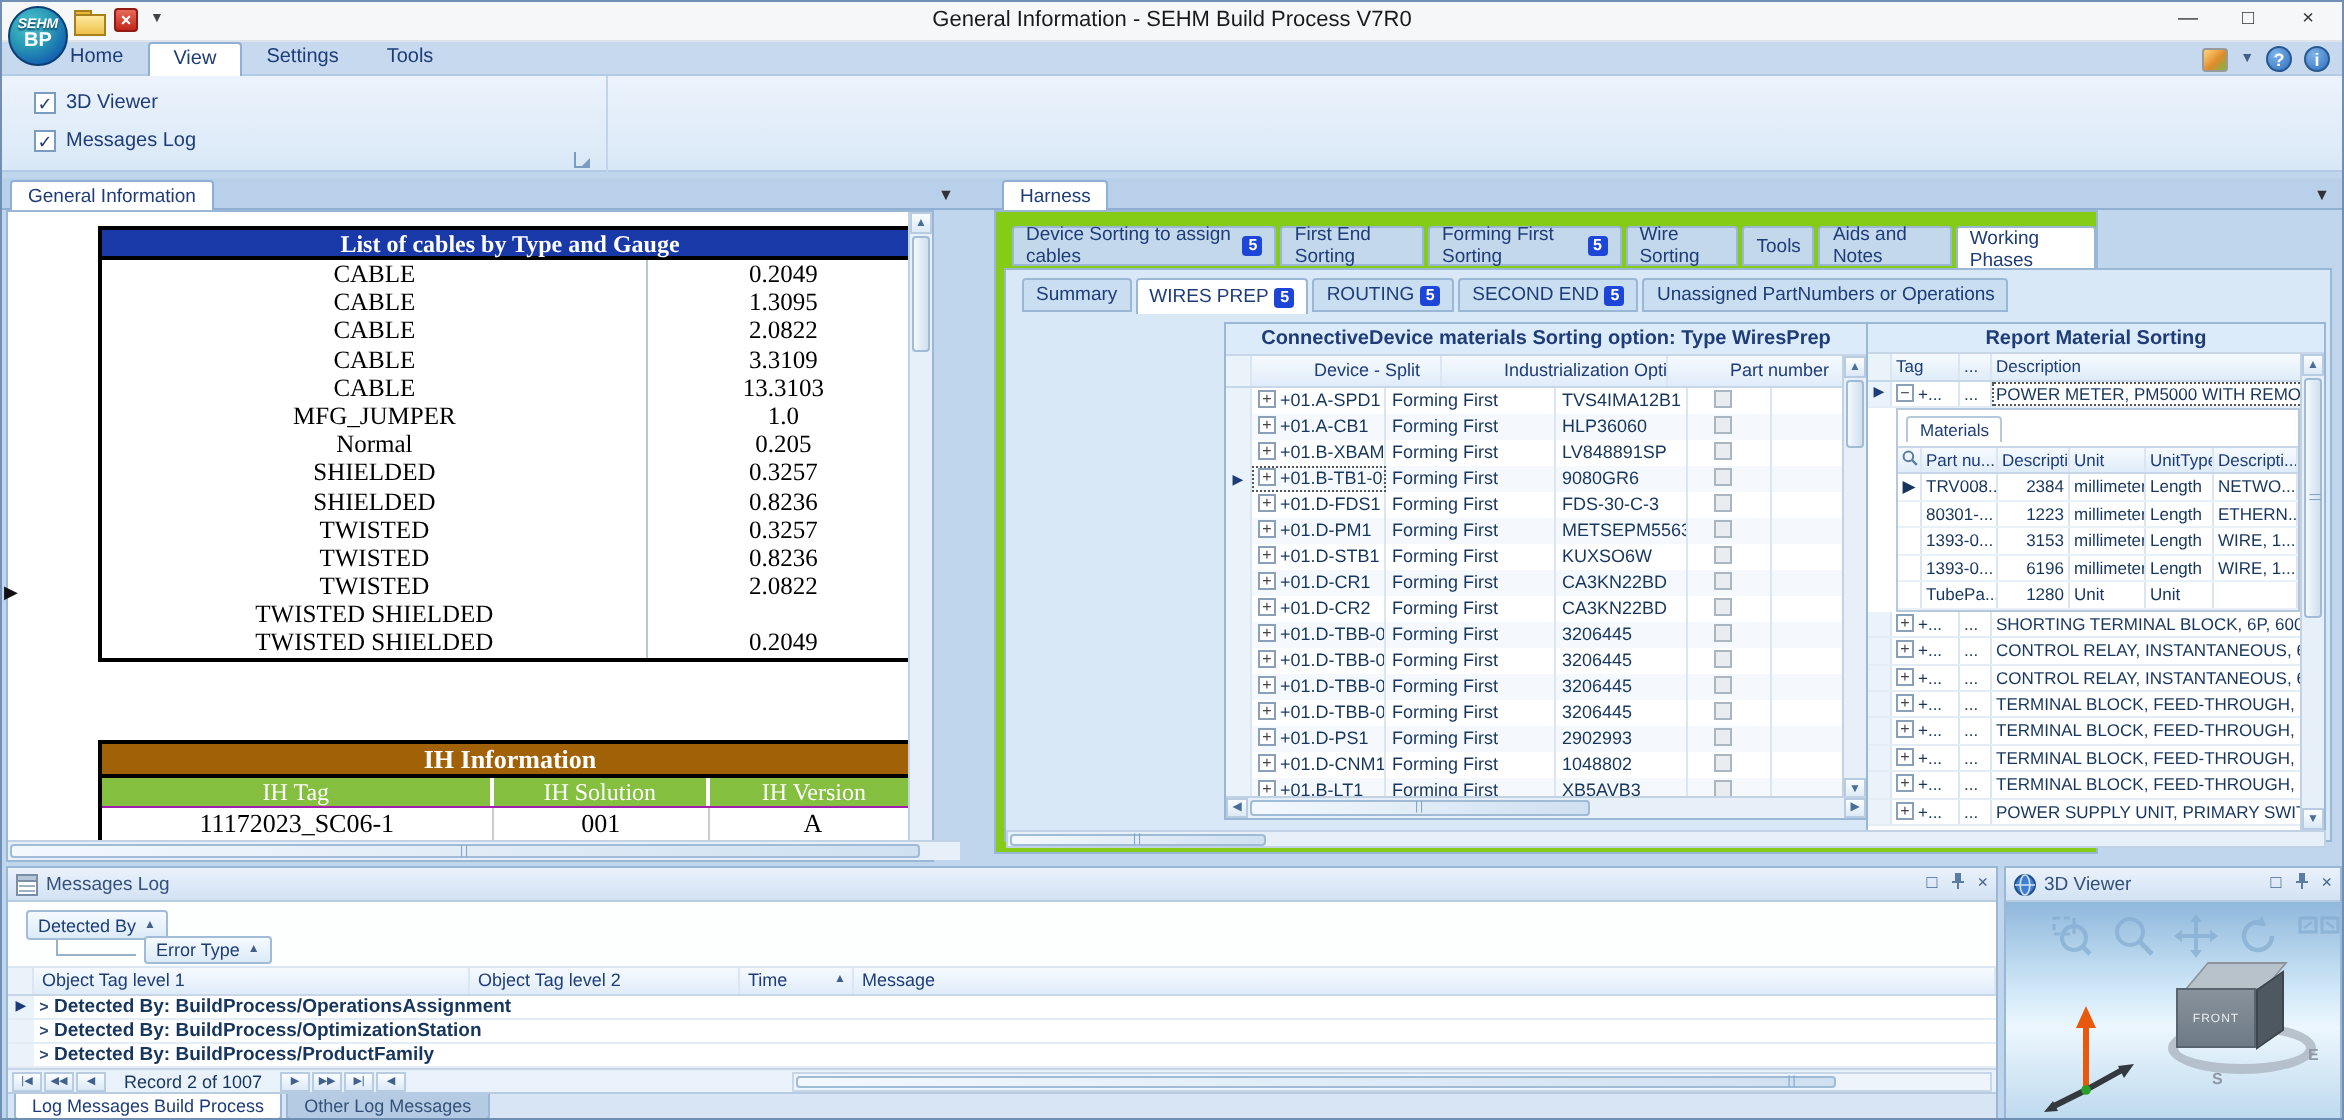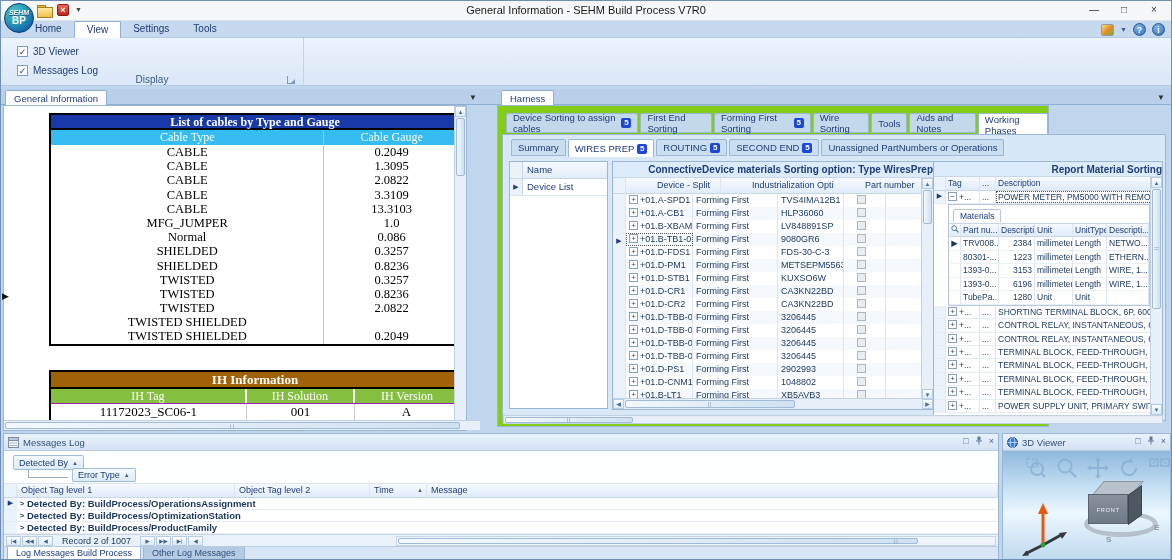--- a/index.html
+++ b/index.html
@@ -91,21 +91,21 @@
   .stab.active { background:#fff; height:18px; border-bottom:none;}
 
   .gridbox { position:absolute; background:#fff; border:1px solid #9ab7d6; overflow:hidden;}
   .name-panel { left:6px; top:26px; width:99px; height:248px; }
   .np-head { display:flex; height:17px; border-bottom:1px solid #c7d7e8; background:linear-gradient(#f6fafe,#e0edf9); }
   .np-ind { width:13px; border-right:1px solid #c7d7e8; background:#eaf2fa; font-size:7px; color:#1e3c78; text-align:center; line-height:16px;}
   .np-lab { font-size:9.5px; color:#1e3c78; padding:2px 4px;}
   .np-row { display:flex; height:17px; border-bottom:1px solid #dce8f4;}
 
   .device-grid { left:109px; top:26px; width:322px; height:249px; }
-  .grid-cap { height:16px; background:#dcebfa; border-bottom:1px solid #c7d7e8; text-align:right; font-size:10px; font-weight:bold; color:#1e3c78; line-height:16px; }
+  .grid-cap { height:16px; background:#dcebfa; border-bottom:1px solid #c7d7e8; text-align:center; font-size:10px; font-weight:bold; color:#1e3c78; line-height:16px; }
   .dg-head,.dg-row { display:flex; }
   .dg-head { height:16px; background:linear-gradient(#f6fafe,#dfecf9); border-bottom:1px solid #c7d7e8; font-size:9px; color:#1e3c78;gap:28px;}
   .dg-head > div, .dg-row > div { border-right:1px solid #dbe6f2; padding:2px 3px; overflow:hidden; white-space:nowrap;}
   .dg-ind { width:13px; flex:none; background:#eaf2fa; text-align:center; font-size:7px; color:#1e3c78; padding:2px 0 !important;}
   .dg-c1 { width:67px; flex:none;}
   .dg-c2 { width:85px; flex:none;}
   .dg-c3 { width:66px; flex:none;}
   .dg-c4 { width:42px; flex:none;}
   .dg-c5 { flex:1;}
   .dg-row { height:13px; font-size:9px; color:#17365d; background:#fff;}
@@ -219,39 +219,34 @@
       <div class="chkcol" id="ribbonChecks">
           <div class="chkrow">
             <span class="chkbox">✓</span>
             <span class="chklab">3D Viewer</span>
           </div>
           <div class="chkrow">
             <span class="chkbox">✓</span>
             <span class="chklab">Messages Log</span>
           </div>
         </div>
-      <div class="group-footer">Display</div>
       <div class="launcher"></div>
     </div>
   </div>
 
   <div class="doc-strip">
     <div class="doc-tab" style="left:4px;">General Information</div>
     <span class="strip-arrow" style="left:468px;">▼</span>
     <div class="doc-tab" style="left:500px;">Harness</div>
     <span class="strip-arrow" style="left:1156px;">▼</span>
   </div>
 
   <div class="left-panel">
     <div class="serif-table cables">
       <div class="st-title">List of cables by Type and Gauge</div>
-      <div class="st-headrow">
-        <div class="h1">Cable Type</div>
-        <div class="h2">Cable Gauge</div>
-      </div>
       <div id="cableRows">
           <div class="st-row">
             <div class="c1">CABLE</div>
             <div class="c2">0.2049</div>
           </div>
           <div class="st-row">
             <div class="c1">CABLE</div>
             <div class="c2">1.3095</div>
           </div>
           <div class="st-row">
@@ -265,21 +260,21 @@
           <div class="st-row">
             <div class="c1">CABLE</div>
             <div class="c2">13.3103</div>
           </div>
           <div class="st-row">
             <div class="c1">MFG_JUMPER</div>
             <div class="c2">1.0</div>
           </div>
           <div class="st-row">
             <div class="c1">Normal</div>
-            <div class="c2">0.086</div>
+            <div class="c2">0.205</div>
           </div>
           <div class="st-row">
             <div class="c1">SHIELDED</div>
             <div class="c2">0.3257</div>
           </div>
           <div class="st-row">
             <div class="c1">SHIELDED</div>
             <div class="c2">0.8236</div>
           </div>
           <div class="st-row">
@@ -373,30 +368,20 @@
             </div>
             <div class="stab">
               <span>SECOND END</span>
               <span class="badge">5</span>
             </div>
             <div class="stab">
               <span>Unassigned PartNumbers or Operations</span>
             </div>
           </div>
 
-        <div class="gridbox name-panel">
-          <div class="np-head">
-            <div class="np-ind"></div>
-            <div class="np-lab">Name</div>
-          </div>
-          <div class="np-row">
-            <div class="np-ind">▶</div>
-            <div class="np-lab">Device List</div>
-          </div>
-        </div>
 
         <div class="gridbox device-grid">
           <div class="grid-cap">ConnectiveDevice materials Sorting option: Type WiresPrep</div>
           <div class="dg-head">
             <div class="dg-ind"></div>
             <div class="dg-c1">Device - Split</div>
             <div class="dg-c2">Industrialization Option</div>
             <div class="dg-c3">Part number</div>
             <div class="dg-c4">Delivered ...</div>
             <div class="dg-c5">Jigboard Or</div>

